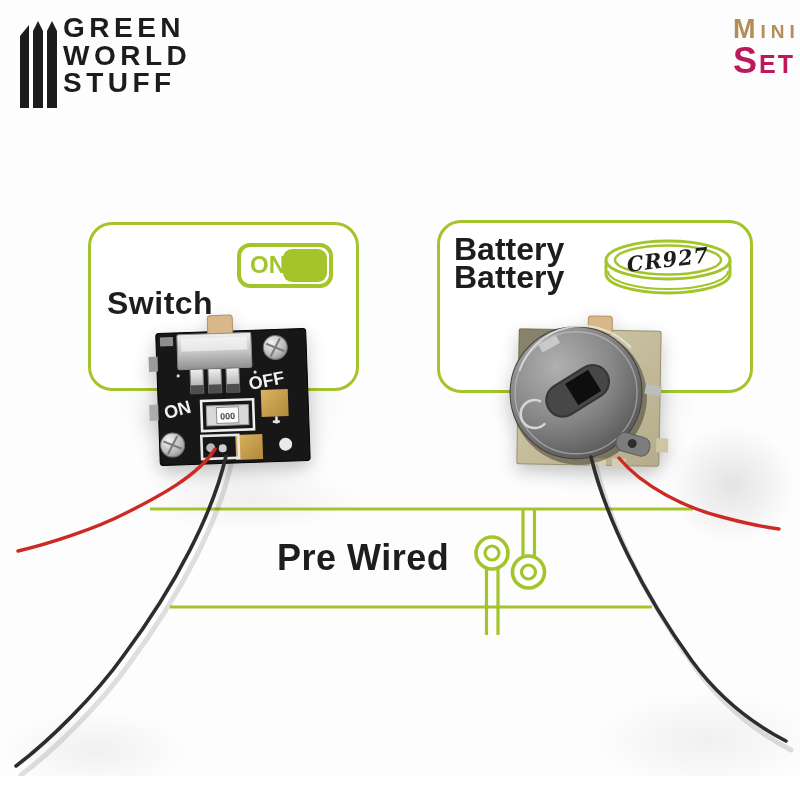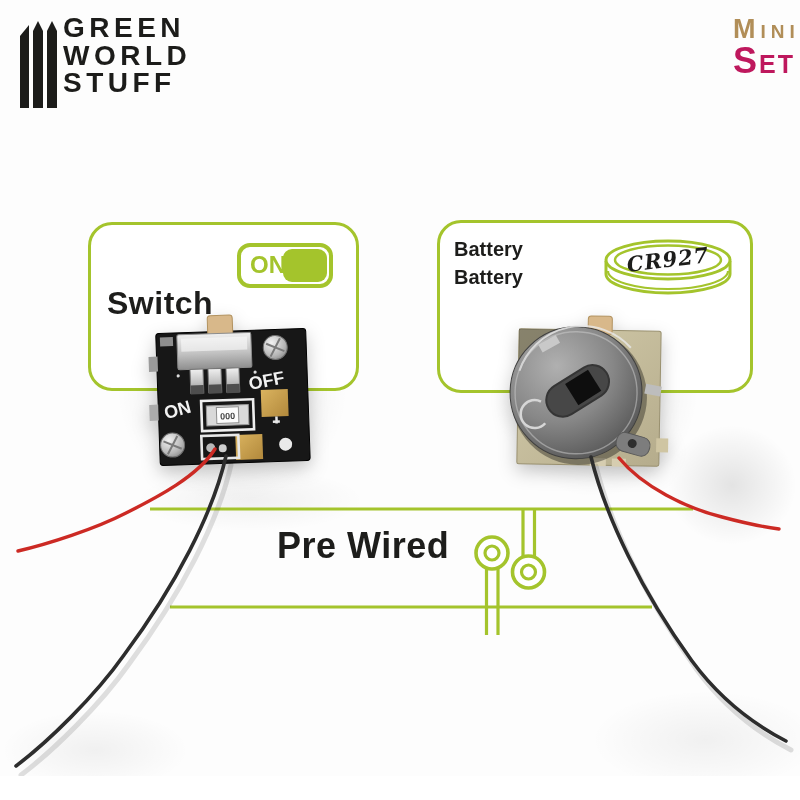--- a/index.html
+++ b/index.html
@@ -26,31 +26,31 @@
   .title{position:absolute;right:17px;top:16px;text-align:left;line-height:1;}
   .t-mini{font-weight:bold;font-size:27px;letter-spacing:5px;font-variant:small-caps;color:var(--brand-gold,#b18e58);}
   .t-lighting{font-weight:bold;font-size:36px;letter-spacing:1px;font-variant:small-caps;margin-top:1px;color:#211d1b;}
   .t-set{font-weight:bold;font-size:36px;letter-spacing:2px;font-variant:small-caps;margin-top:0px;margin-right:24px;color:#be185d;}
 
   
   .box{position:absolute;background:#ffffff;border:3px solid var(--accent-green,#a4c42c);border-radius:24px;}
   .switch-box{left:88px;top:222px;width:265px;height:163px;}
   .battery-box{left:437px;top:220px;width:310px;height:167px;}
   .switch-label{position:absolute;left:16px;top:27px;font-weight:bold;font-size:32px;letter-spacing:.5px;margin-top:33px;}
-  .battery-label{position:absolute;left:14px;top:12px;font-weight:bold;font-size:20px;line-height:28px;}
+  .battery-label{position:absolute;left:14px;top:12px;font-weight:bold;font-size:32px;line-height:28px;}
 
   .toggle{position:absolute;left:146px;top:18px;width:96px;height:45px;background:#fff;
     border:4px solid var(--accent-green,#a4c42c);border-radius:13px;box-sizing:border-box;}
   .toggle-text{position:absolute;left:9px;top:4px;font-weight:bold;font-size:24px;color:var(--accent-green,#a4c42c);}
   .toggle-knob{position:absolute;right:2px;top:2px;width:44px;height:33px;background:var(--accent-green,#a4c42c);border-radius:9px;}
 
   .coin-icon{position:absolute;left:160px;top:12px;}
 
   
-  .prewired-label{position:absolute;left:277px;top:525px;font-weight:bold;font-size:36px;letter-spacing:.5px;}
+  .prewired-label{position:absolute;left:277px;top:537px;font-weight:bold;font-size:36px;letter-spacing:.5px;}
 
   .overlay{position:absolute;left:0;top:0;pointer-events:none;}
   .g-stroke{stroke:var(--accent-green,#a4c42c);}
   .wire-red{stroke:var(--wire-red,#cc2a24);}
   .wire-black{stroke:var(--wire-black,#2d2d2d);}
 
   .device{position:absolute;filter:drop-shadow(0 7px 9px rgba(0,0,0,.22));}
   .device-pcb{left:146px;top:314px;}
   .device-batt{left:505px;top:312px;}
   svg text{font-family:"Liberation Sans",sans-serif;font-weight:bold;}

